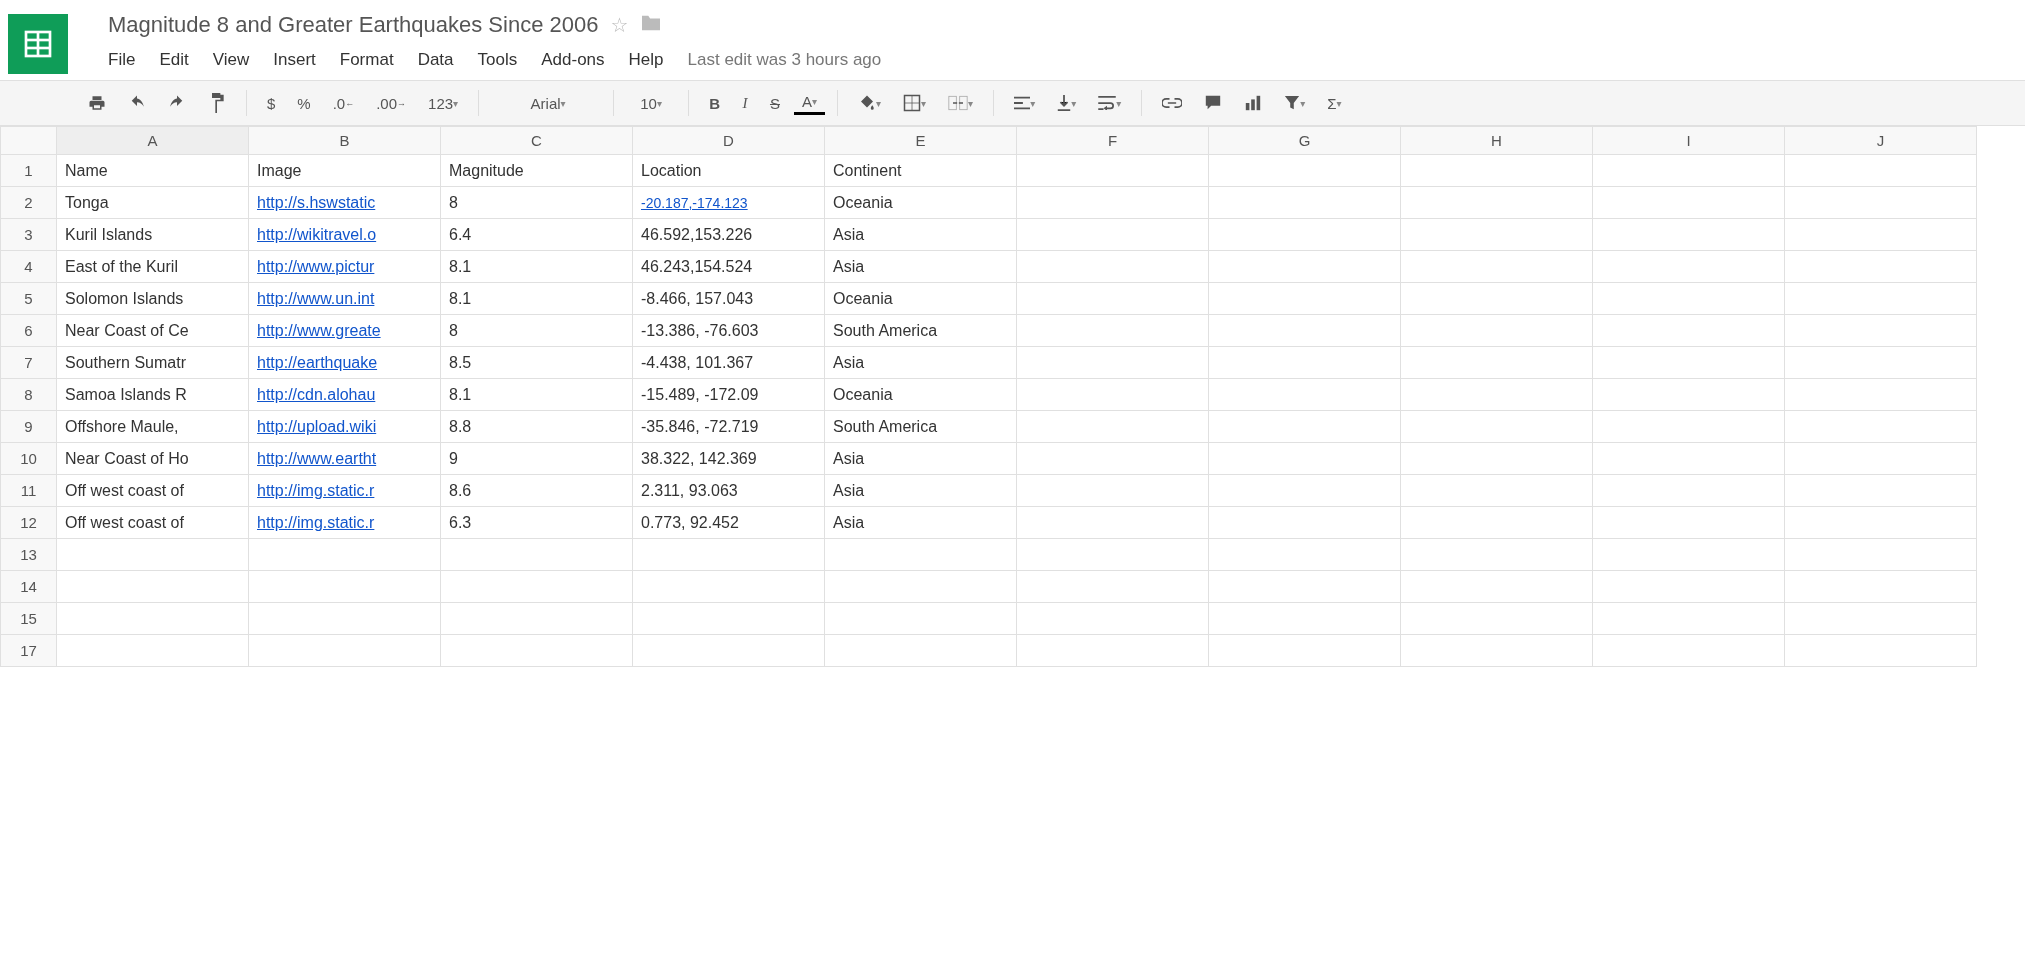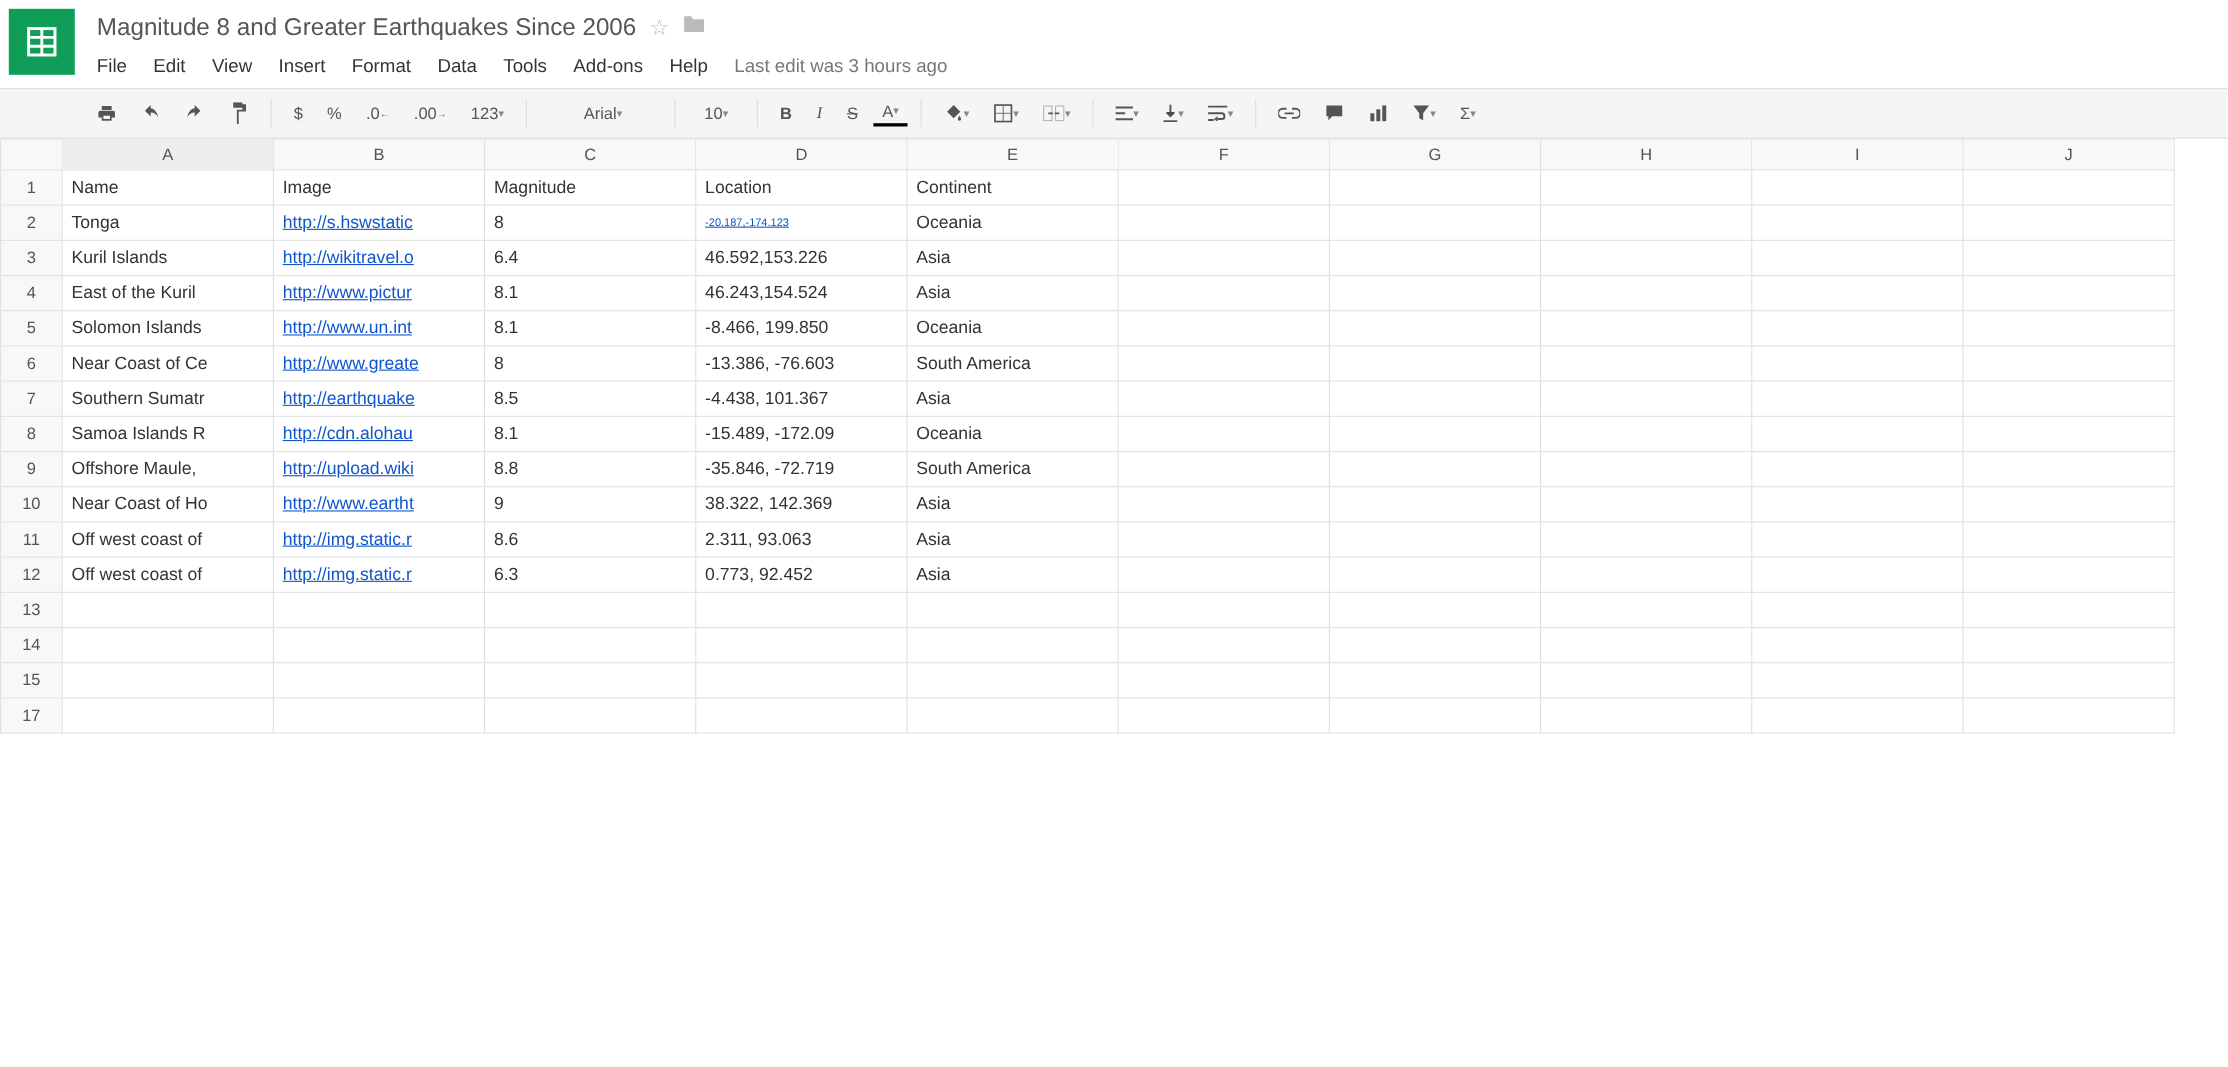--- a/index.html
+++ b/index.html
@@ -1,18 +1,18 @@
 <!DOCTYPE html>
 <html><head>
 <meta charset="utf-8">
 <style>
 * { box-sizing: border-box; margin: 0; padding: 0; }
 body { font-family: Arial, sans-serif; font-size: 13px; color: #333; background: #fff; overflow: hidden; }
 .app { display: flex; flex-direction: column; height: 970px; width: 2025px; }
-.header { display: flex; align-items: flex-start; padding: 8px 0 0 0; }
+.header { display: flex; align-items: center; padding: 8px 0 0 0; gap: 20px; }
 .logo { width: 60px; height: 60px; background: #0f9d58; display: flex; align-items: center; justify-content: center; margin: 0 20px 0 8px; }
 .logo svg { width: 32px; height: 32px; }
 .titlearea { flex: 1; }
 .titlerow { display: flex; align-items: center; gap: 12px; }
 .doctitle { font-size: 22px; color: #555; font-weight: 400; padding: 4px 0; }
 .star, .folder { color: #bbb; font-size: 20px; }
 .menubar { display: flex; gap: 24px; padding: 8px 0 10px 0; font-size: 17px; color: #333; }
 .menubar .menu-item { cursor: pointer; }
 .lastedit { color: #777; }
 .toolbar { background: #f5f5f5; border-top: 1px solid #e0e0e0; border-bottom: 1px solid #e0e0e0; height: 46px; display: flex; align-items: center; padding: 0 10px 0 80px; gap: 6px; font-size: 15px; color: #555; }
@@ -27,21 +27,21 @@
 .sheet { flex: 1; overflow: auto; position: relative; }
 .gridtable { border-collapse: collapse; table-layout: fixed; }
 .gridtable th, .gridtable td { border: 1px solid #e0e0e0; height: 32px; font-size: 16px; font-weight: 400; text-align: left; padding: 0 8px; white-space: nowrap; overflow: hidden; }
 .gridtable thead th { background: #f8f8f8; text-align: center; color: #555; font-size: 15px; height: 28px; position: sticky; top: 0; }
 .gridtable .rowhdr { background: #f8f8f8; text-align: center; color: #555; width: 56px; font-size: 15px; }
 .col-A { width: 192px; } .col-B { width: 192px; } .col-C { width: 192px; } .col-D { width: 192px; } .col-E { width: 192px; }
 .col-F, .col-G, .col-H, .col-I, .col-J { width: 192px; }
 .selhdr { background: #eee !important; }
 .numcell { text-align: right; }
 .linkcell { color: #1155cc; text-decoration: underline; margin-left: 48px; }
-.linkcell.sm { font-size: 10px; }
+.linkcell.sm { font-size: 14px; }
 </style>
 </head>
 <body>
 
 <div class="app">
   <div class="header">
     <div class="logo">
       <svg viewBox="0 0 24 24">
           <rect x="3" y="3" width="18" height="18" fill="none" stroke="#fff" stroke-width="2"></rect>
           <line x1="3" y1="9" x2="21" y2="9" stroke="#fff" stroke-width="2"></line>
@@ -248,21 +248,21 @@
             <td class="col-G"></td>
             <td class="col-H"></td>
             <td class="col-I"></td>
             <td class="col-J"></td>
           </tr>
           <tr>
             <td class="rowhdr">5</td>
             <td class="col-A">Solomon Islands</td>
             <td class="col-B linkcell">http://www.un.int</td>
             <td class="col-C numcell">8.1</td>
-            <td class="col-D">-8.466, 199.850</td>
+            <td class="col-D">-8.466, 157.043</td>
             <td class="col-E">Oceania</td>
             <td class="col-F"></td>
             <td class="col-G"></td>
             <td class="col-H"></td>
             <td class="col-I"></td>
             <td class="col-J"></td>
           </tr>
           <tr>
             <td class="rowhdr">6</td>
             <td class="col-A">Near Coast of Ce</td>

